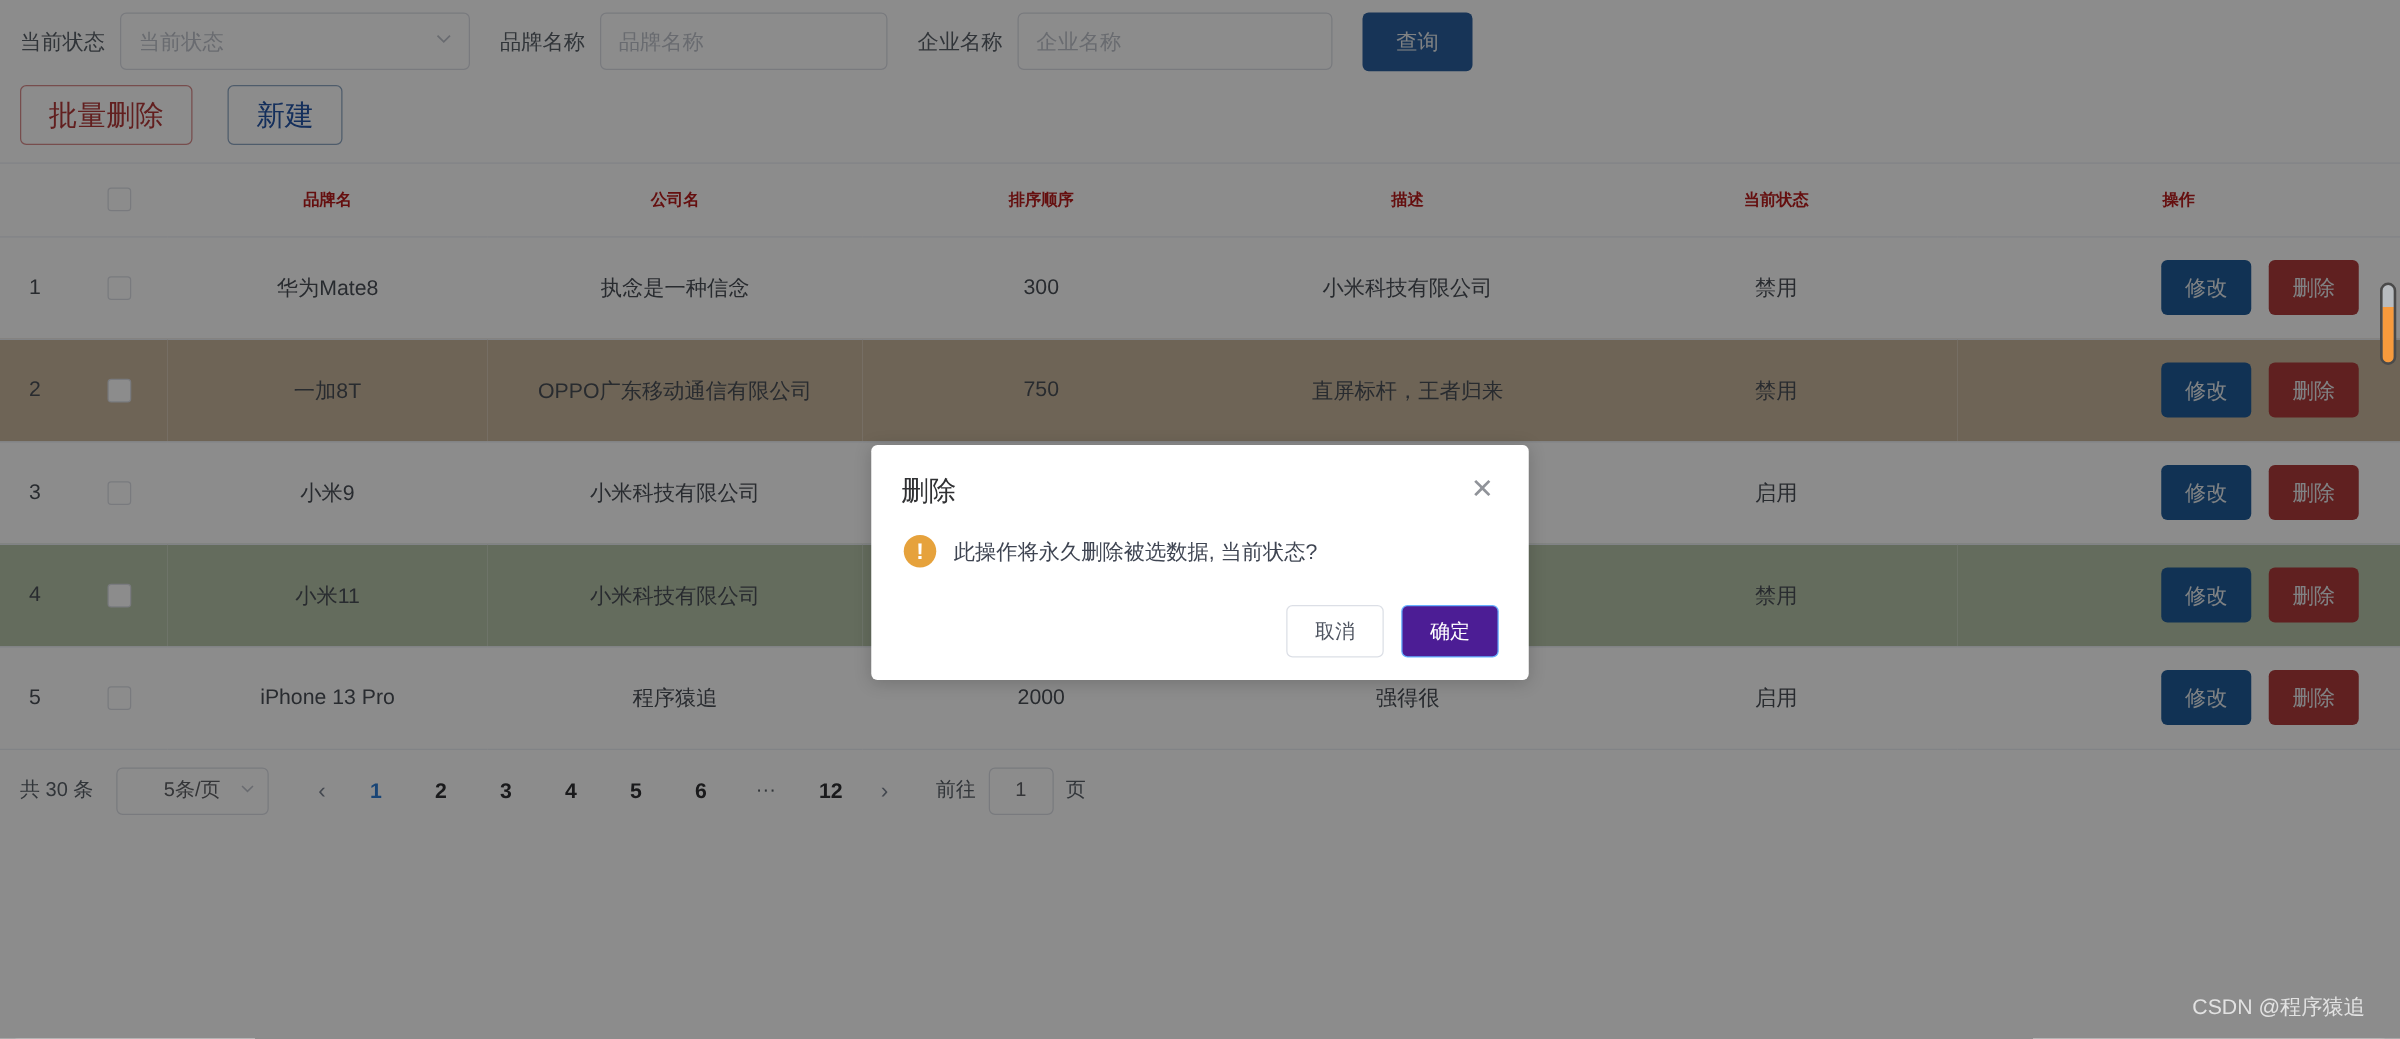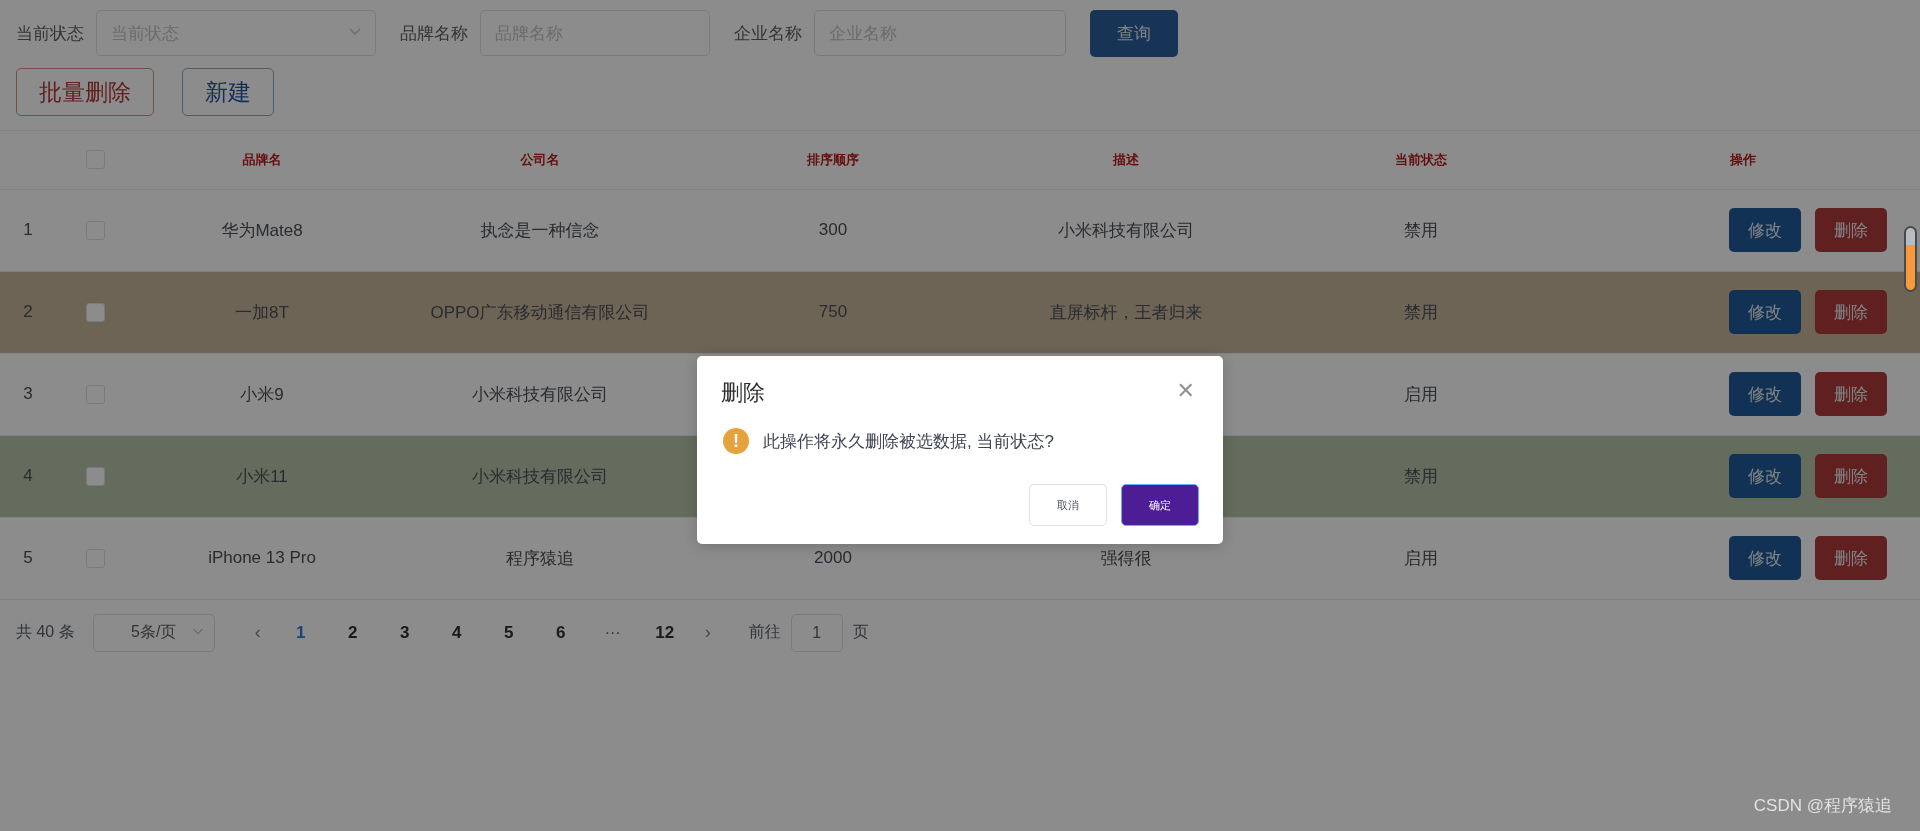--- a/index.html
+++ b/index.html
@@ -298,21 +298,21 @@
     justify-content: flex-end;
     gap: 14px;
     padding-top: 26px;
     padding-bottom: 4px;
   }
   .btn-modal {
     height: 42px;
     min-width: 78px;
     padding: 0 22px;
     border-radius: 5px;
-    font-size: 11px;
+    font-size: 16px;
     font-family: inherit;
     cursor: pointer;
   }
   .btn-cancel { background: #fff; border: 1px solid #dcdfe6; color: #4f5561; }
   .btn-confirm { background: #4c1d95; border: 1px solid #66b1ff; color: #fff; }
 
   
   .watermark {
     position: absolute;
     right: 28px;
@@ -457,21 +457,21 @@
                 <button class="btn-sm btn-edit">修改</button>
                 <button class="btn-sm btn-del">删除</button>
               </div>
             </td>
           </tr>
         </tbody>
     </table>
   </div>
 
   <div class="pagination">
-    <span class="total">共 40 条</span>
+    <span class="total">共 30 条</span>
     <div class="pagesize">
       <span>5条/页</span>
       <span class="chev">
         <svg width="14" height="14" viewBox="0 0 16 16" aria-hidden="true">
             <path d="M3 6 L8 11 L13 6" stroke="#c0c4cc" stroke-width="1.4" fill="none"></path>
           </svg>
       </span>
     </div>
     <div class="pg-arrow">‹</div>
     <div id="page-numbers" style="display:flex;align-items:center;">

